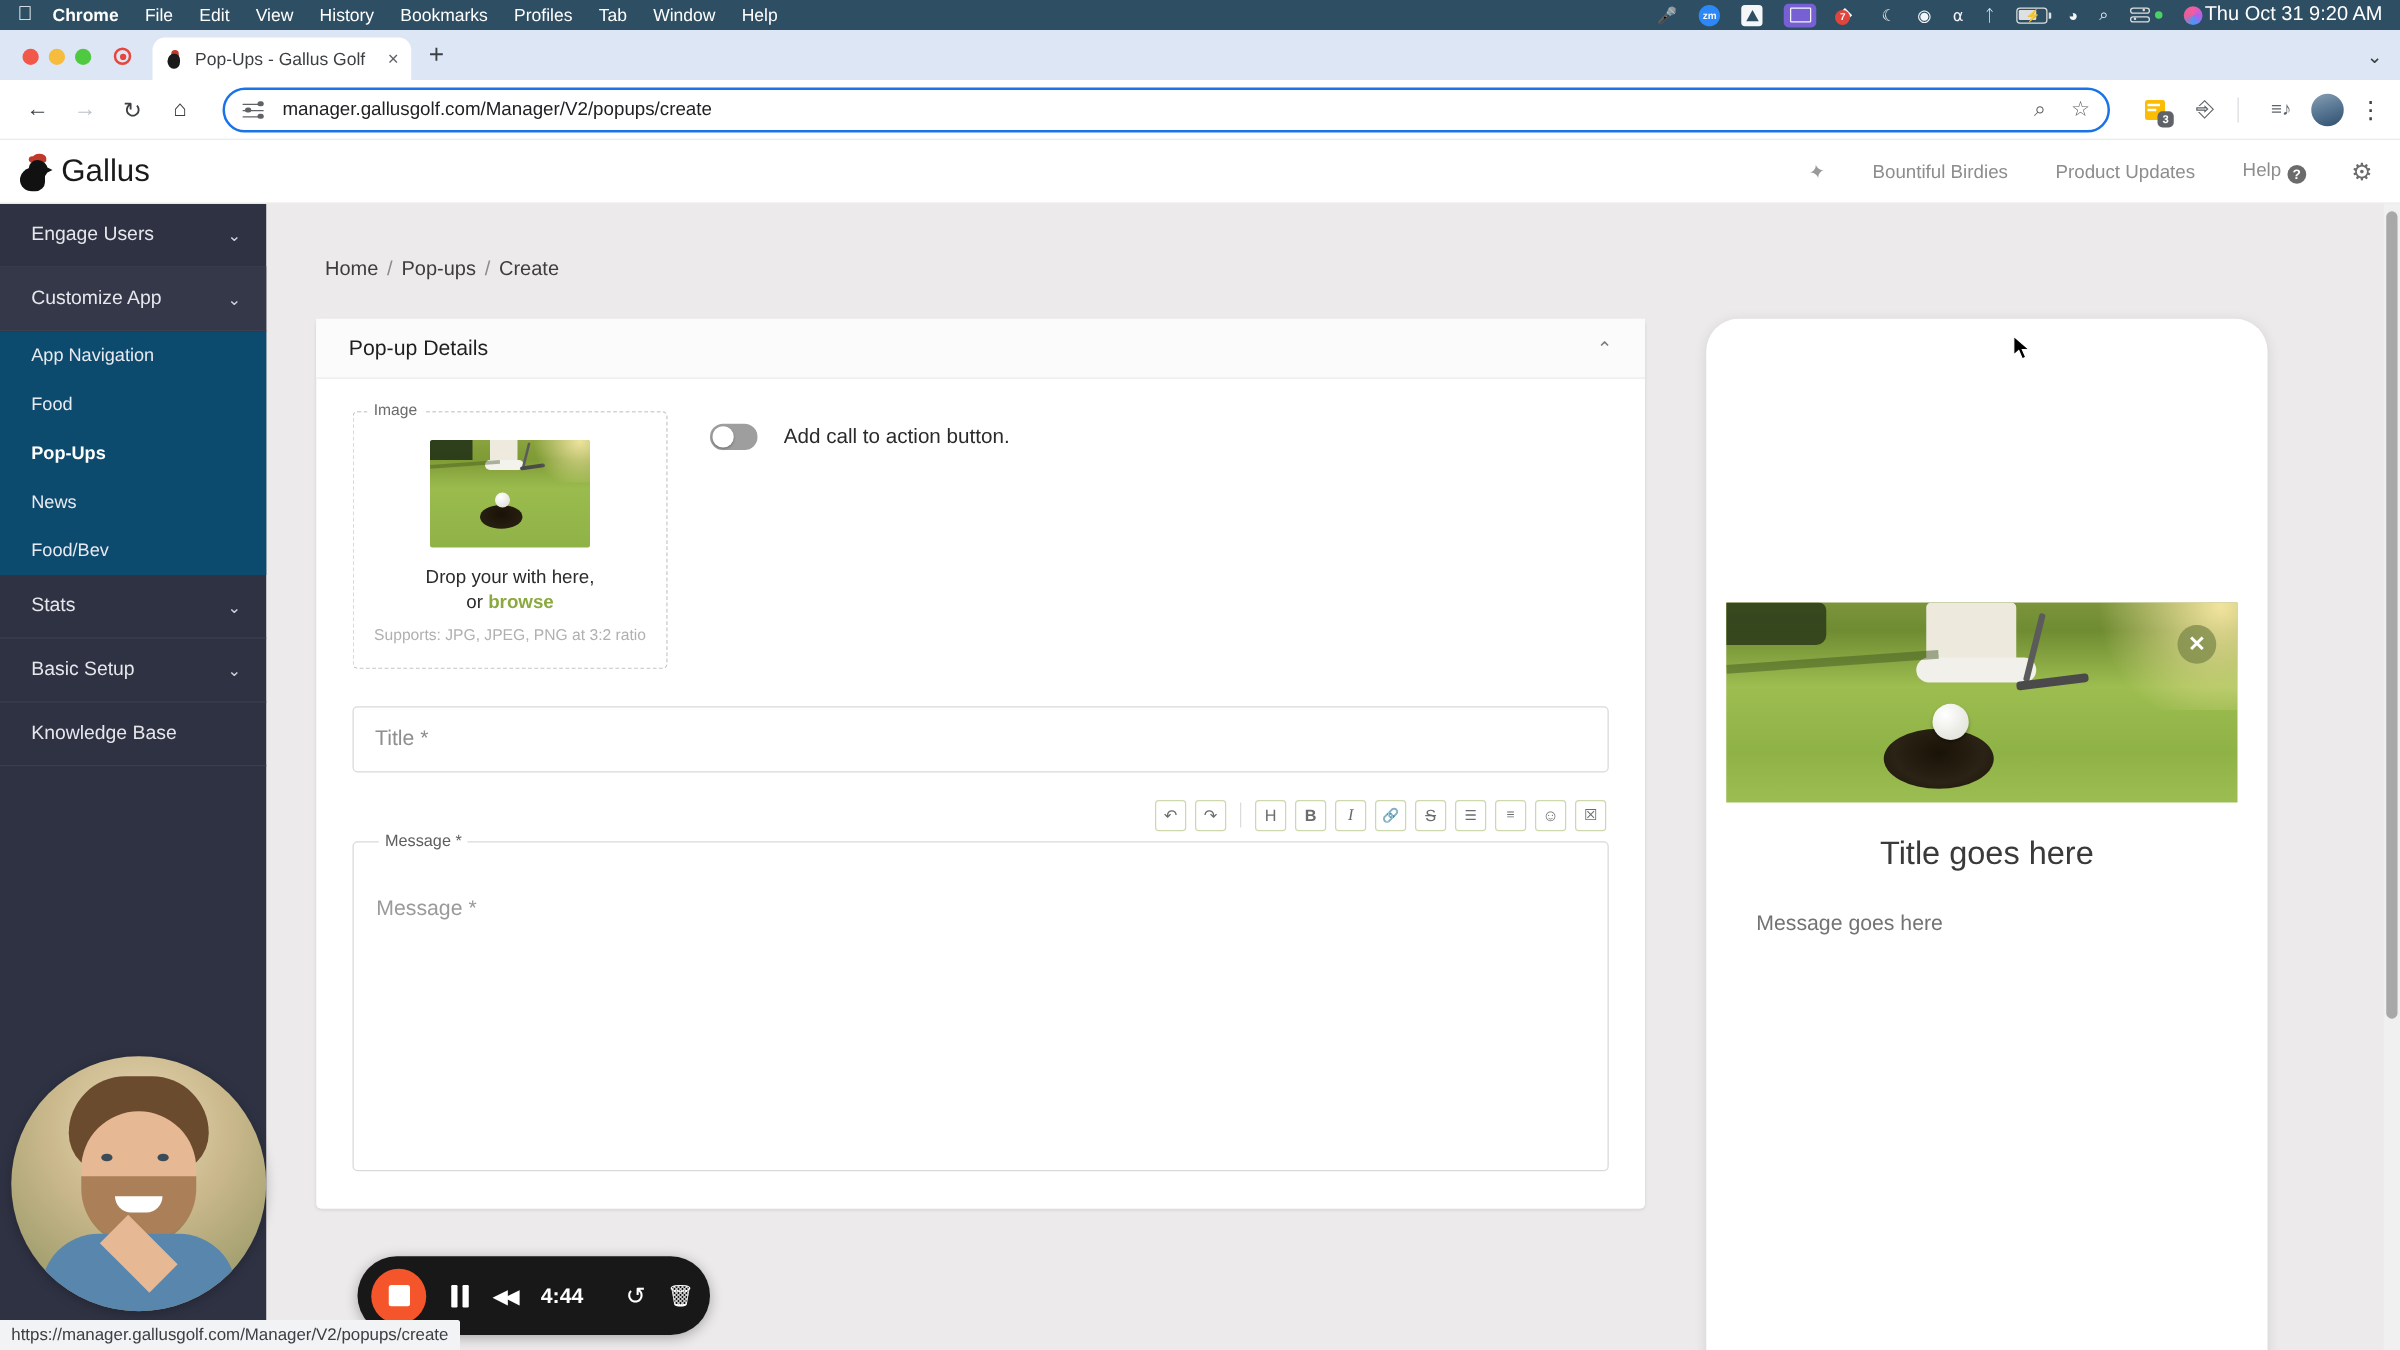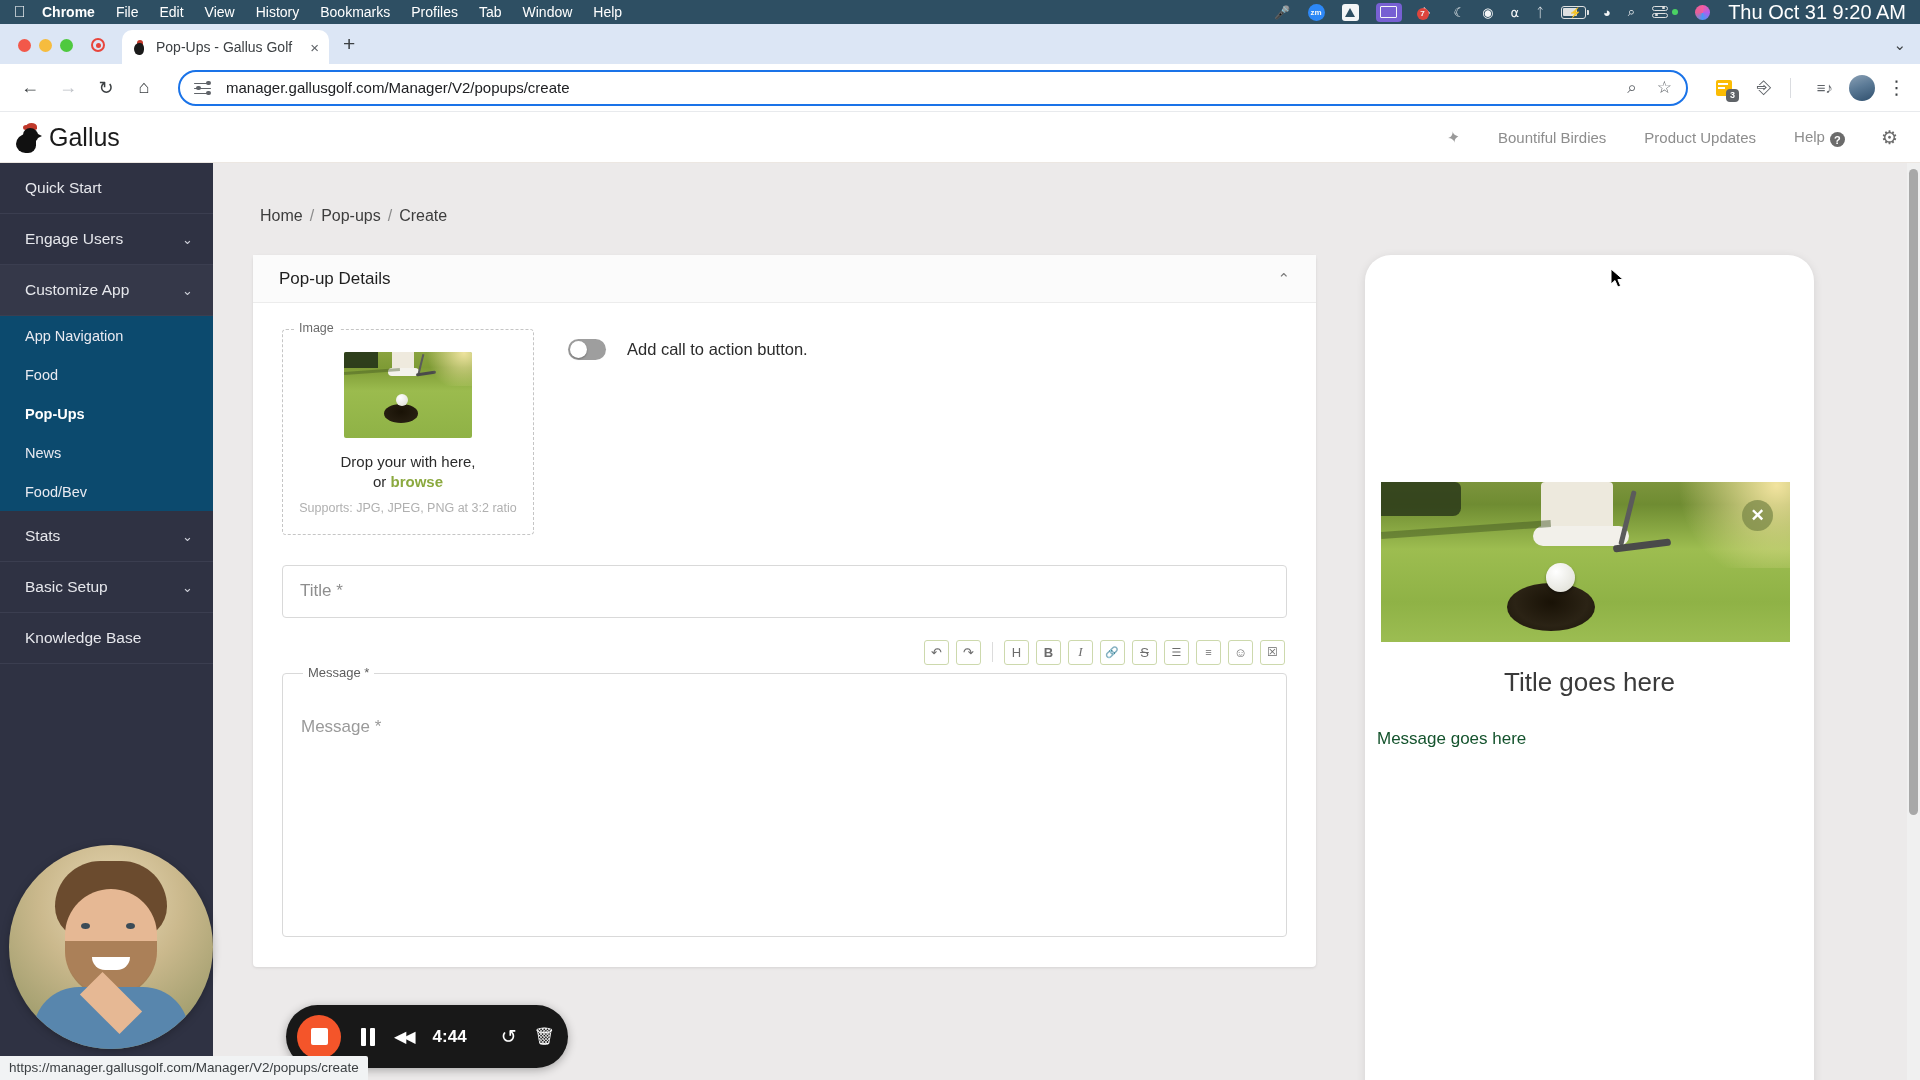--- a/index.html
+++ b/index.html
@@ -76,21 +76,21 @@
   }
   .ico-ctrl .r1 { top: 0; }
   .ico-ctrl .r2 { top: 7px; }
   .ico-ctrl .d1 { position: absolute; left: 10px; top: 1.3px; width: 2.4px; height: 2.4px; background: #e8e8e8; border-radius: 50%; }
   .ico-ctrl .d2 { position: absolute; left: 3px; top: 8.3px; width: 2.4px; height: 2.4px; background: #e8e8e8; border-radius: 50%; }
   .greendot { width: 6px; height: 6px; border-radius: 50%; background: #4cd964; margin-left: 4px; }
   .ico-siri {
     width: 15px; height: 15px; border-radius: 50%;
     background: conic-gradient(#ff5da2,#b860f2,#4a9bff,#f0609a,#ff5da2);
   }
-  .clock { margin-left: 18px; font-size: 20px; white-space: nowrap; }
+  .clock { margin-left: 2px; font-size: 16px; white-space: nowrap; }
 
   
   .chrome-tabstrip {
     position: absolute; top: 24px; left: 0;
     width: 1920px; height: 40px;
     background: #dce6f5;
     display: flex; align-items: flex-end;
   }
   .traffic { display: flex; align-items: center; gap: 8px; padding: 0 0 12px 18px; }
   .tl { width: 13px; height: 13px; border-radius: 50%; }
@@ -347,22 +347,22 @@
     background: rgba(120,135,70,.72);
     color: #ffffff; font-size: 17px; font-weight: bold;
     display: flex; align-items: center; justify-content: center;
     cursor: pointer;
   }
   .phone-title {
     position: absolute; top: 412px; left: 0; width: 449px;
     text-align: center; font-size: 26px; color: #3a3a3a;
   }
   .phone-msg {
-    position: absolute; top: 474px; left: 12px;
-    font-size: 17px; color: #14532d; text-align: center;
+    position: absolute; top: 474px; left: 40px;
+    font-size: 17px; color: #737373; text-align: center;
   }
 
   
   .scrollbar {
     position: absolute; top: 163px; right: 0;
     width: 13px; height: 917px; background: #f0f0f0;
   }
   .scroll-thumb {
     position: absolute; top: 6px; left: 2px;
     width: 9px; height: 646px; background: #a8a8a8; border-radius: 5px;
@@ -549,23 +549,20 @@
     <span class="wand">✦</span>
     <span class="hdr-link">Bountiful Birdies</span>
     <span class="hdr-link">Product Updates</span>
     <span class="hdr-link"><span>Help</span><span class="help-q">?</span></span>
     <span class="gear-ico">⚙</span>
   </div>
 </div>
 
 <div class="sidebar">
   <div class="nav-item">
-    <span>Quick Start</span>
-  </div>
-  <div class="nav-item">
     <span>Engage Users</span>
     <span class="chev">⌄</span>
   </div>
   <div class="nav-item highlight">
     <span>Customize App</span>
     <span class="chev">⌄</span>
   </div>
   <div class="sub-group">
     <div class="sub-item">
         <span>App Navigation</span>

